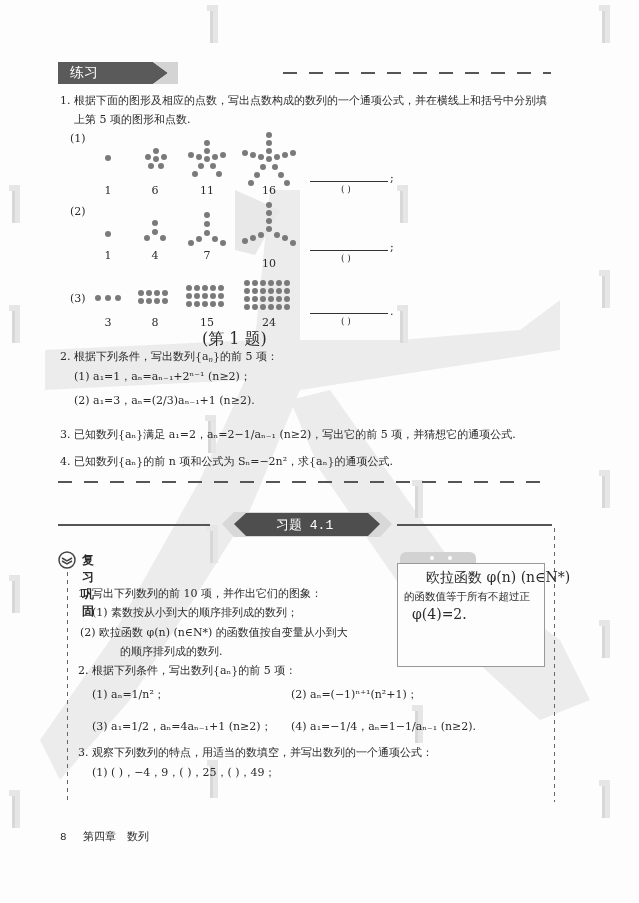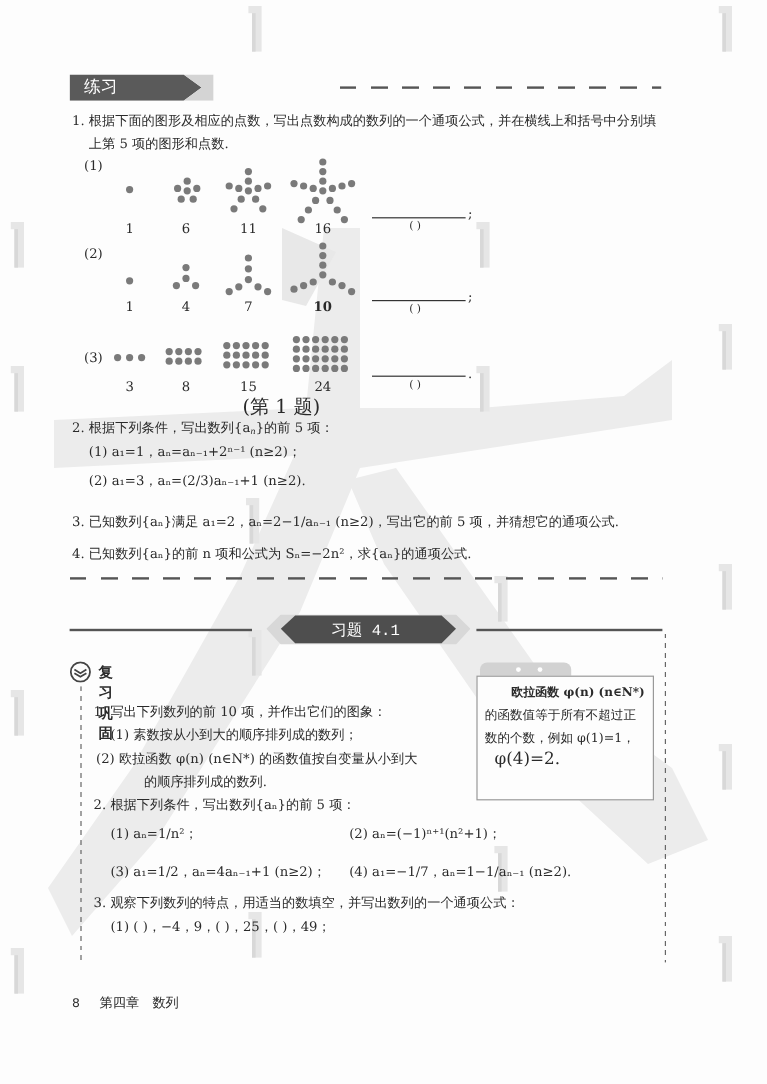--- a/index.html
+++ b/index.html
@@ -140,21 +140,21 @@
   <div class="dot" style="left:258px;top:232px;"></div>
   <div class="dot" style="left:250px;top:235px;"></div>
   <div class="dot" style="left:242px;top:238px;"></div>
   <div class="dot" style="left:274px;top:232px;"></div>
   <div class="dot" style="left:282px;top:235px;"></div>
   <div class="dot" style="left:290px;top:240px;"></div>
 </div>
 <div class="lbl" style="left:93px;top:249px;">1</div>
 <div class="lbl" style="left:140px;top:249px;">4</div>
 <div class="lbl" style="left:192px;top:249px;">7</div>
-<div class="lbl" style="left:254px;top:249px;font-weight:bold;">10</div>
+<div class="lbl" style="left:254px;top:257px;">10</div>
 <div class="ansline" style="left:310px;top:250px;"></div>
 <div class="paren" style="left:341px;top:253px;">(  )</div>
 <div class="semi" style="left:390px;top:241px;">;</div>
 
 <div class="q" style="left:70px;top:292px;">(3)</div>
 <div>
   <div class="dot" style="left:95px;top:295px;"></div>
   <div class="dot" style="left:105px;top:295px;"></div>
   <div class="dot" style="left:115px;top:295px;"></div>
 </div>
@@ -249,34 +249,33 @@
   <span class="abs sans" style="left:24px;top:1px;font-size:12px;font-weight:bold;">复习巩固</span>
 </div>
 <div class="vdash" style="left:67px;top:572px;height:230px;"></div>
 <div class="vdash" style="left:554px;top:528px;height:274px;"></div>
 
 <div class="abs" style="left:400px;top:552px;width:76px;height:12px;background:#d2d2d2;border-radius:6px 6px 0 0;">
   <div class="abs" style="left:30px;top:4px;width:4px;height:4px;border-radius:50%;background:#fff;"></div>
   <div class="abs" style="left:48px;top:4px;width:4px;height:4px;border-radius:50%;background:#fff;"></div>
 </div>
 <div class="abs" style="left:397px;top:563px;width:148px;height:104px;border:1px solid #999;background:#fdfdfd;padding:4px 6px;">
-  <div style="font-size:10px;line-height:19px;padding-left:22px;white-space:nowrap;font-weight:bold;">欧拉函数 φ(n) (n∈N*)</div>
+  <div style="font-size:14px;line-height:19px;padding-left:22px;white-space:nowrap;">欧拉函数 φ(n) (n∈N*)</div>
   <div style="font-size:10.5px;line-height:19px;white-space:nowrap;">的函数值等于所有不超过正</div>
-  <div style="font-size:10.5px;line-height:19px;white-space:nowrap;">数的个数，例如 φ(1)=1，</div>
   <div style="font-size:14px;line-height:17px;white-space:nowrap;margin-left:8px;">φ(4)=2.</div>
 </div>
 
 <div class="q" style="left:78px;top:587px;">1. 写出下列数列的前 10 项，并作出它们的图象：</div>
 <div class="q" style="left:92px;top:606px;">(1) 素数按从小到大的顺序排列成的数列；</div>
 <div class="q" style="left:80px;top:626px;">(2) 欧拉函数 φ(n) (n∈N*) 的函数值按自变量从小到大</div>
 <div class="q" style="left:120px;top:645px;">的顺序排列成的数列.</div>
 
 <div class="q" style="left:78px;top:664px;">2. 根据下列条件，写出数列{aₙ}的前 5 项：</div>
 <div class="q" style="left:92px;top:688px;">(1) aₙ=1/n²；</div>
 <div class="q" style="left:291px;top:688px;">(2) aₙ=(−1)ⁿ⁺¹(n²+1)；</div>
 <div class="q" style="left:92px;top:720px;">(3) a₁=1/2，aₙ=4aₙ₋₁+1 (n≥2)；</div>
-<div class="q" style="left:291px;top:720px;">(4) a₁=−1/7，aₙ=1−1/aₙ₋₁ (n≥2).</div>
+<div class="q" style="left:291px;top:720px;">(4) a₁=−1/4，aₙ=1−1/aₙ₋₁ (n≥2).</div>
 
 <div class="q" style="left:78px;top:746px;">3. 观察下列数列的特点，用适当的数填空，并写出数列的一个通项公式：</div>
 <div class="q" style="left:92px;top:766px;">(1) (    )，−4，9，(    )，25，(    )，49；</div>
 
 <div class="q sans" style="left:60px;top:830px;font-size:11px;">8</div>
 <div class="q sans" style="left:83px;top:830px;font-size:11px;">第四章　数列</div>
 
 </body></html>

